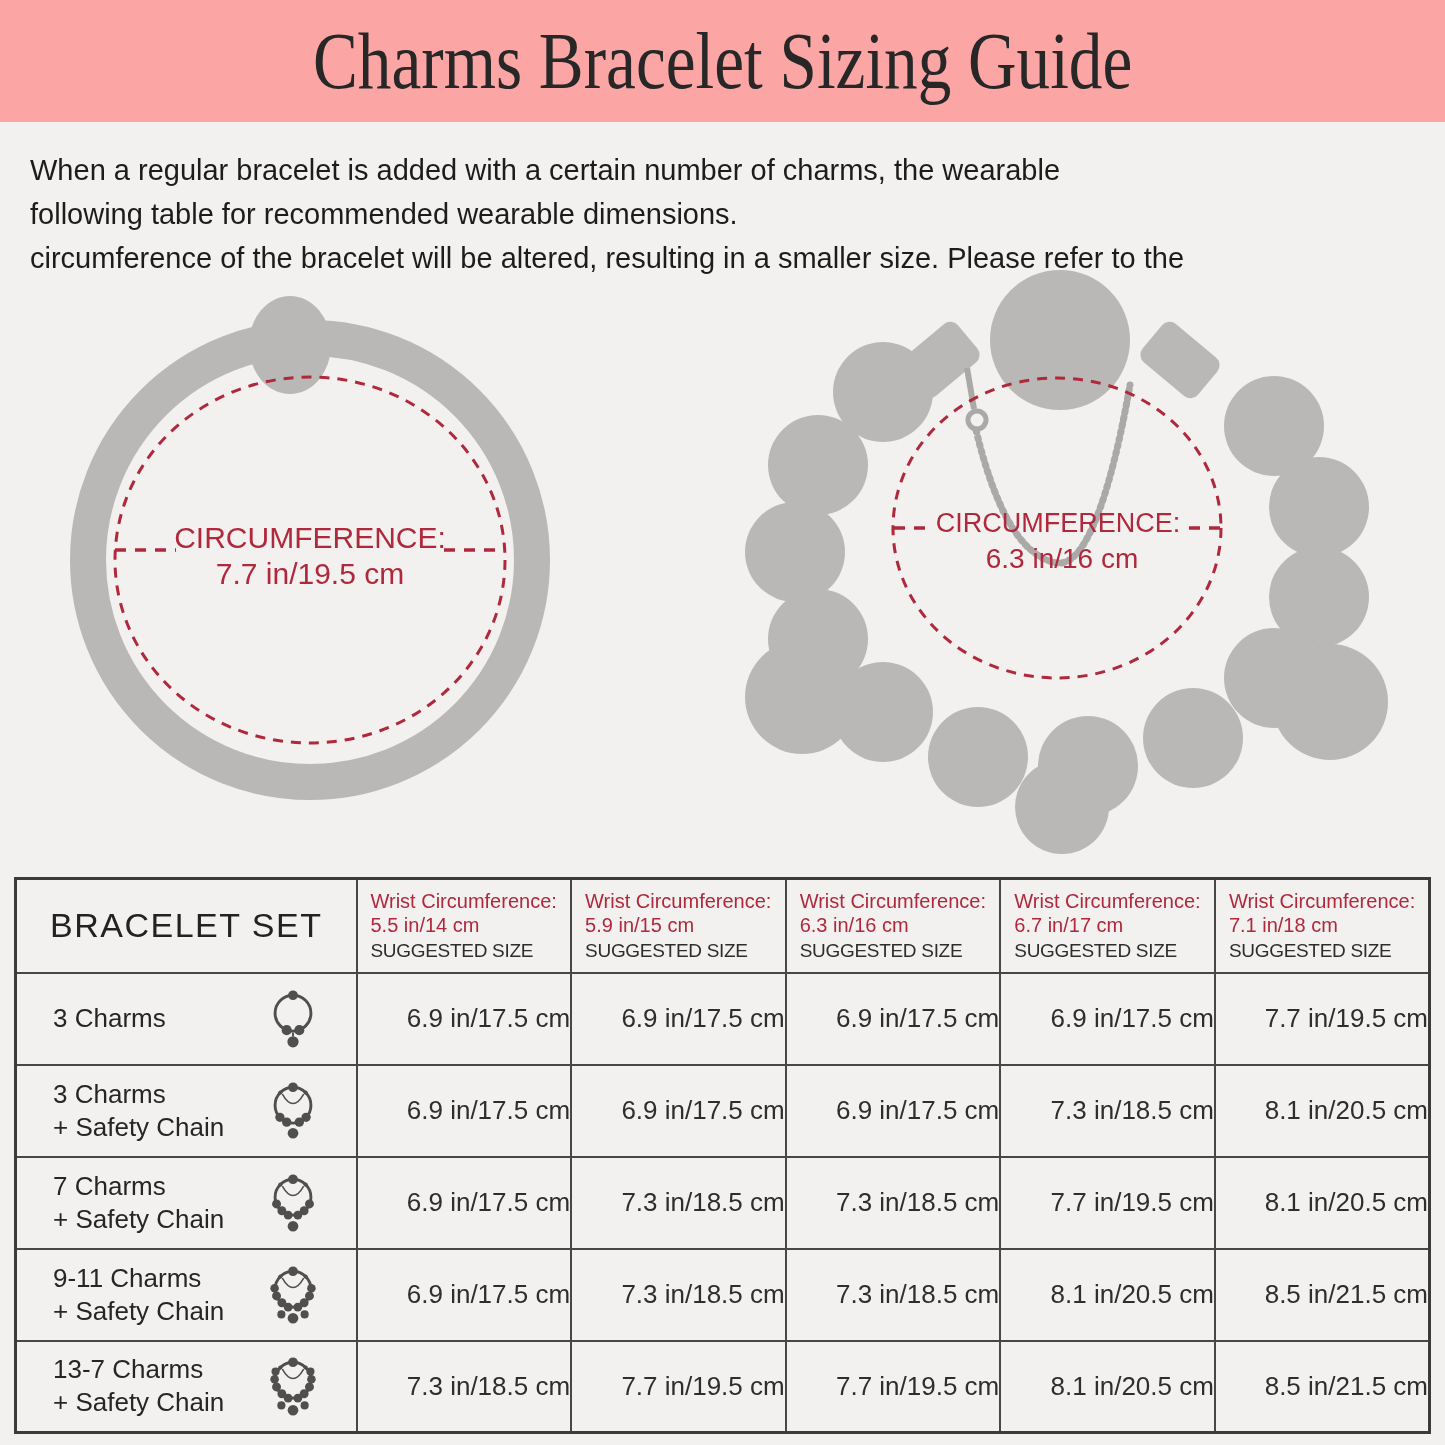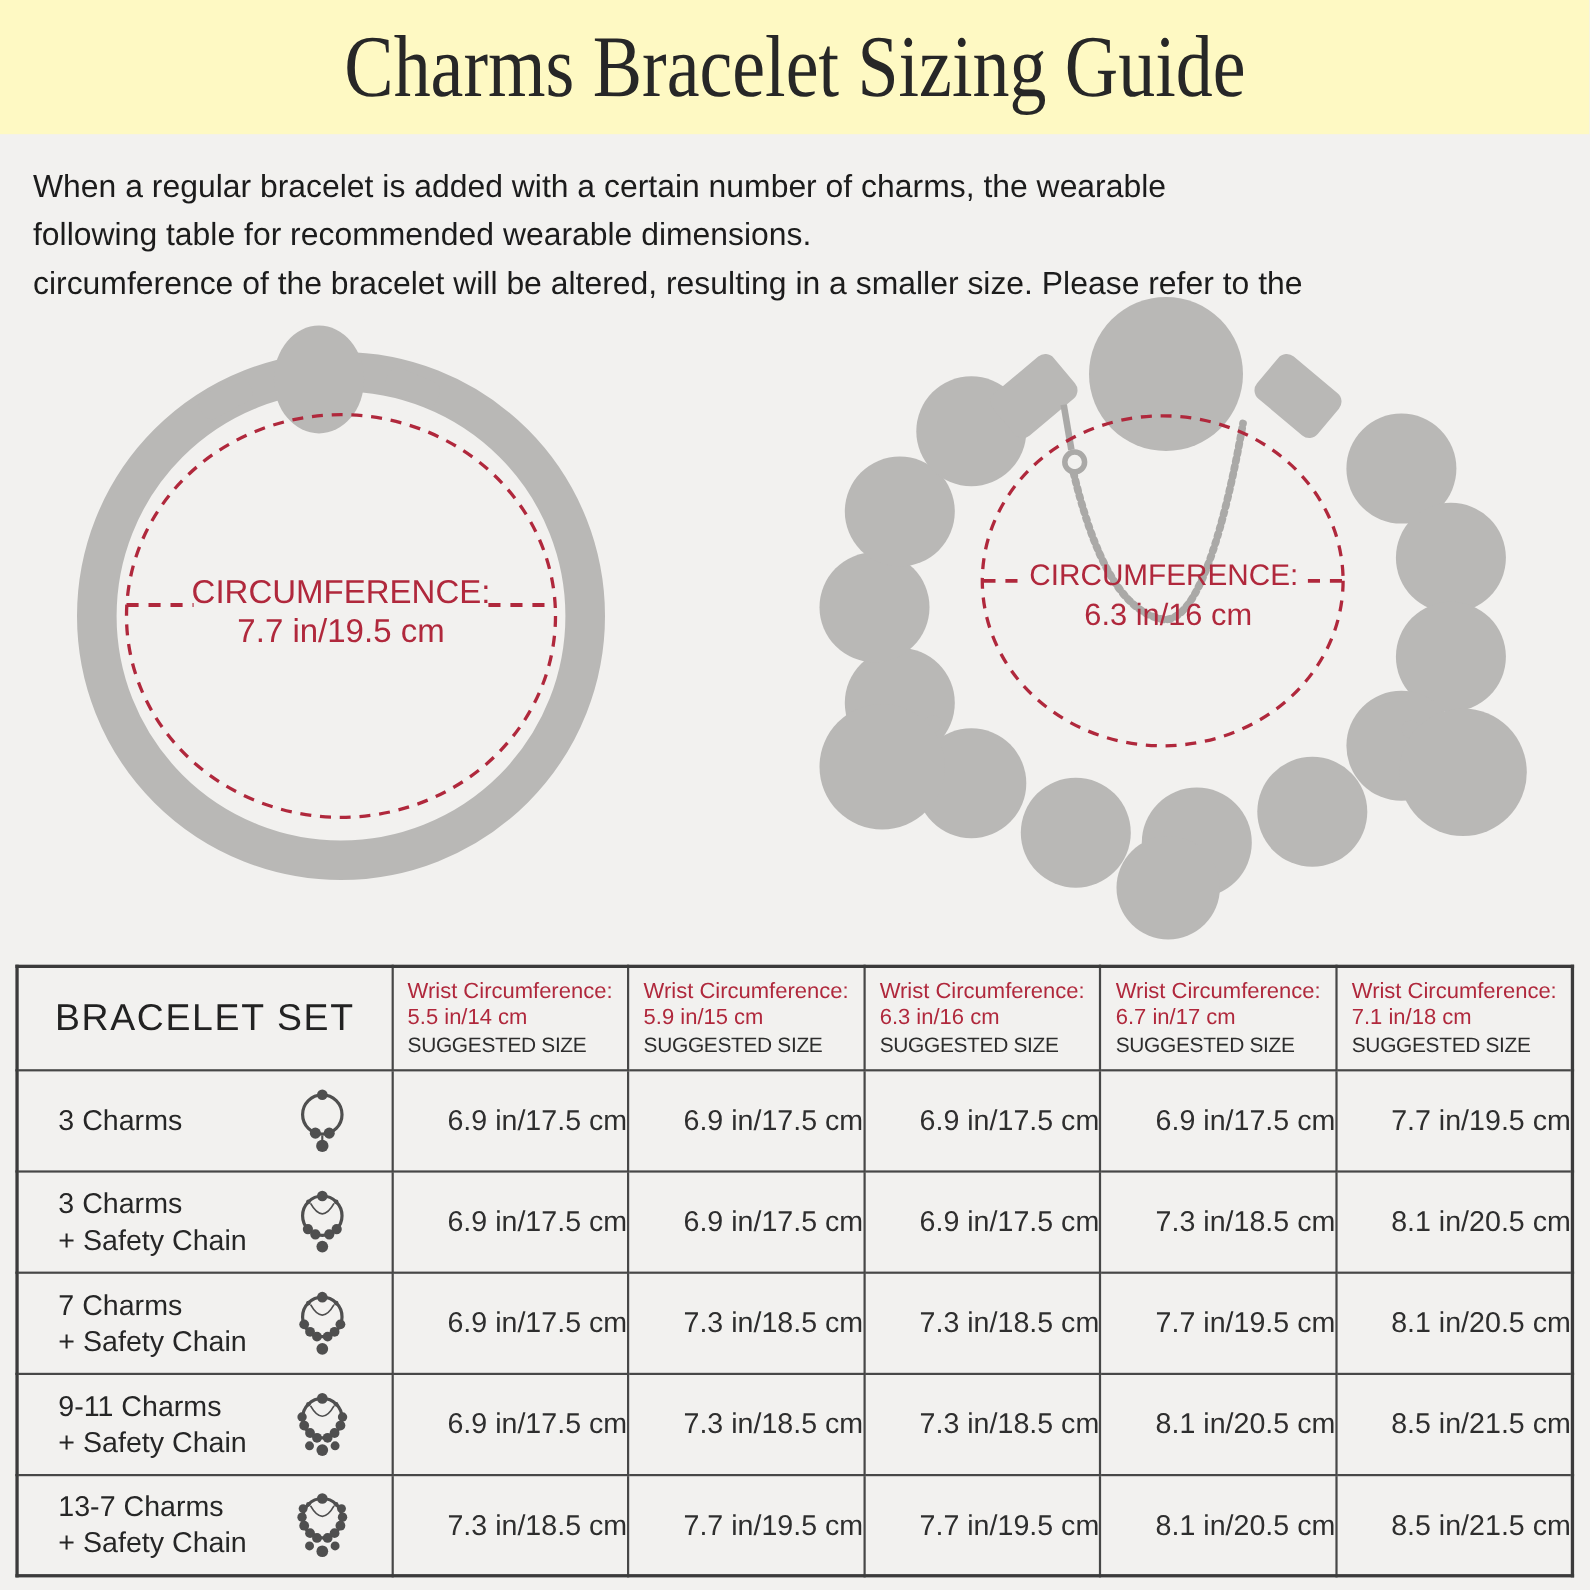--- a/index.html
+++ b/index.html
@@ -4,21 +4,21 @@
 <style>
   * { margin:0; padding:0; box-sizing:border-box; }
   html,body { width:1445px; height:1445px; overflow:hidden; }
   body {
     background:#f2f1ef;
     font-family:"Liberation Sans", sans-serif;
     color:#1d1d1d;
   }
   .banner {
     width:100%; height:122px;
-    background:#fef9c3;
+    background:#fca5a5;
     display:flex; align-items:center; justify-content:center;
   }
   .banner h1 {
     font-family:"Liberation Serif", serif;
     font-weight:500;
     font-size:80px;
     color:#272727;
     transform:scaleX(0.84);
     transform-origin:center;
     white-space:nowrap;

